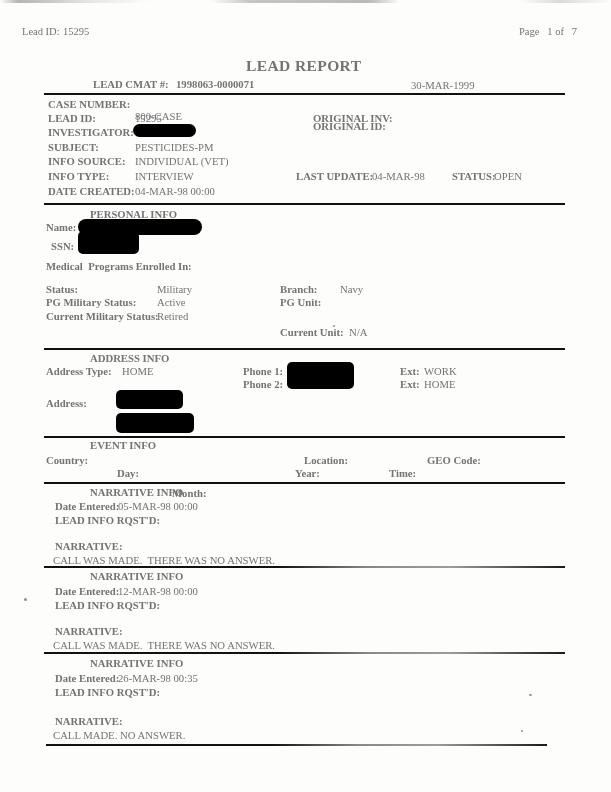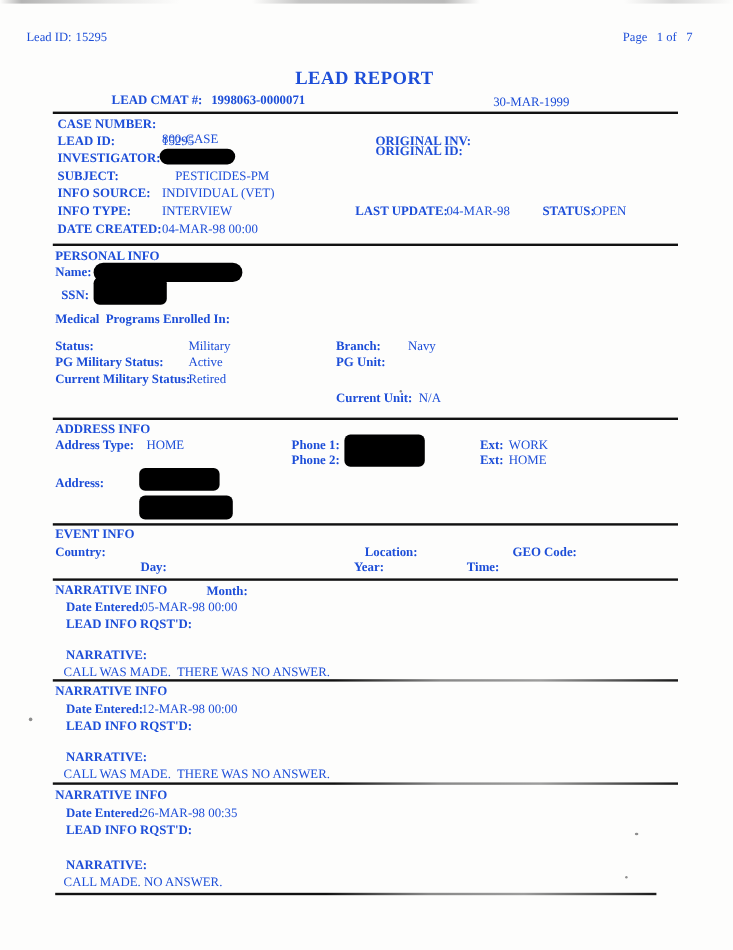--- a/index.html
+++ b/index.html
@@ -8,21 +8,21 @@
     padding: 0;
     background: #ffffff;
   }
   #page {
     position: relative;
     width: 611px;
     height: 792px;
     background: #fdfdfc;
     overflow: hidden;
     font-family: "Liberation Serif", "DejaVu Serif", serif;
-    color: #1d4ed8;
+    color: #737373;
     -webkit-font-smoothing: none;
   }
 
   
   .scan-edge-top {
     position: absolute;
     left: 0; top: 0;
     width: 611px; height: 3px;
     background:
       linear-gradient(90deg,
@@ -51,21 +51,21 @@
     line-height: 1;
   }
   .doc-title {
     font-weight: bold;
     font-size: 15.5px;
     letter-spacing: .4px;
   }
   .hdr-small { font-size: 10.5px; }
   .lbl { font-weight: bold; font-size: 10.7px; }
   .val { font-size: 10.7px; }
-  .sec { font-weight: bold; font-size: 10.7px; }
+  .sec { font-weight: bold; font-size: 10.7px; margin-left: 44px; }
 
   
   .rule {
     position: absolute;
     background: #111;
   }
   .rule.thick { height: 2px; }
   .rule.faded {
     background: linear-gradient(90deg,
       #111 0%, #111 45%, rgba(40,40,40,.55) 62%,
@@ -111,21 +111,21 @@
   <span class="t lbl" style="left:48px;top:113px;">LEAD ID:</span>
   <span class="t val" style="left:135px;top:113px;">15295</span>
   <span class="t lbl" style="left:313px;top:113px;">ORIGINAL INV:</span>
   <span class="t val" style="left:400px;top:113px;"></span>
 
   <span class="t lbl" style="left:48px;top:127px;">INVESTIGATOR:</span>
   <div class="redact r-round" style="left:133px;top:124px;width:63px;height:13px;"></div>
   <span class="t val" style="left:135px;top:127px;"></span>
 
   <span class="t lbl" style="left:48px;top:142px;">SUBJECT:</span>
-  <span class="t val" style="left:135px;top:142px;margin-left:11px;">PESTICIDES-PM</span>
+  <span class="t val" style="left:135px;top:142px;">PESTICIDES-PM</span>
 
   <span class="t lbl" style="left:48px;top:156px;">INFO SOURCE:</span>
   <span class="t val" style="left:135px;top:156px;">INDIVIDUAL (VET)</span>
 
   <span class="t lbl" style="left:48px;top:171px;">INFO TYPE:</span>
   <span class="t val" style="left:135px;top:171px;">INTERVIEW</span>
   <span class="t lbl" style="left:296px;top:171px;">LAST UPDATE:</span>
   <span class="t val" style="left:372px;top:171px;">04-MAR-98</span>
   <span class="t lbl" style="left:452px;top:171px;">STATUS:</span>
   <span class="t val" style="left:494px;top:171px;">OPEN</span>

